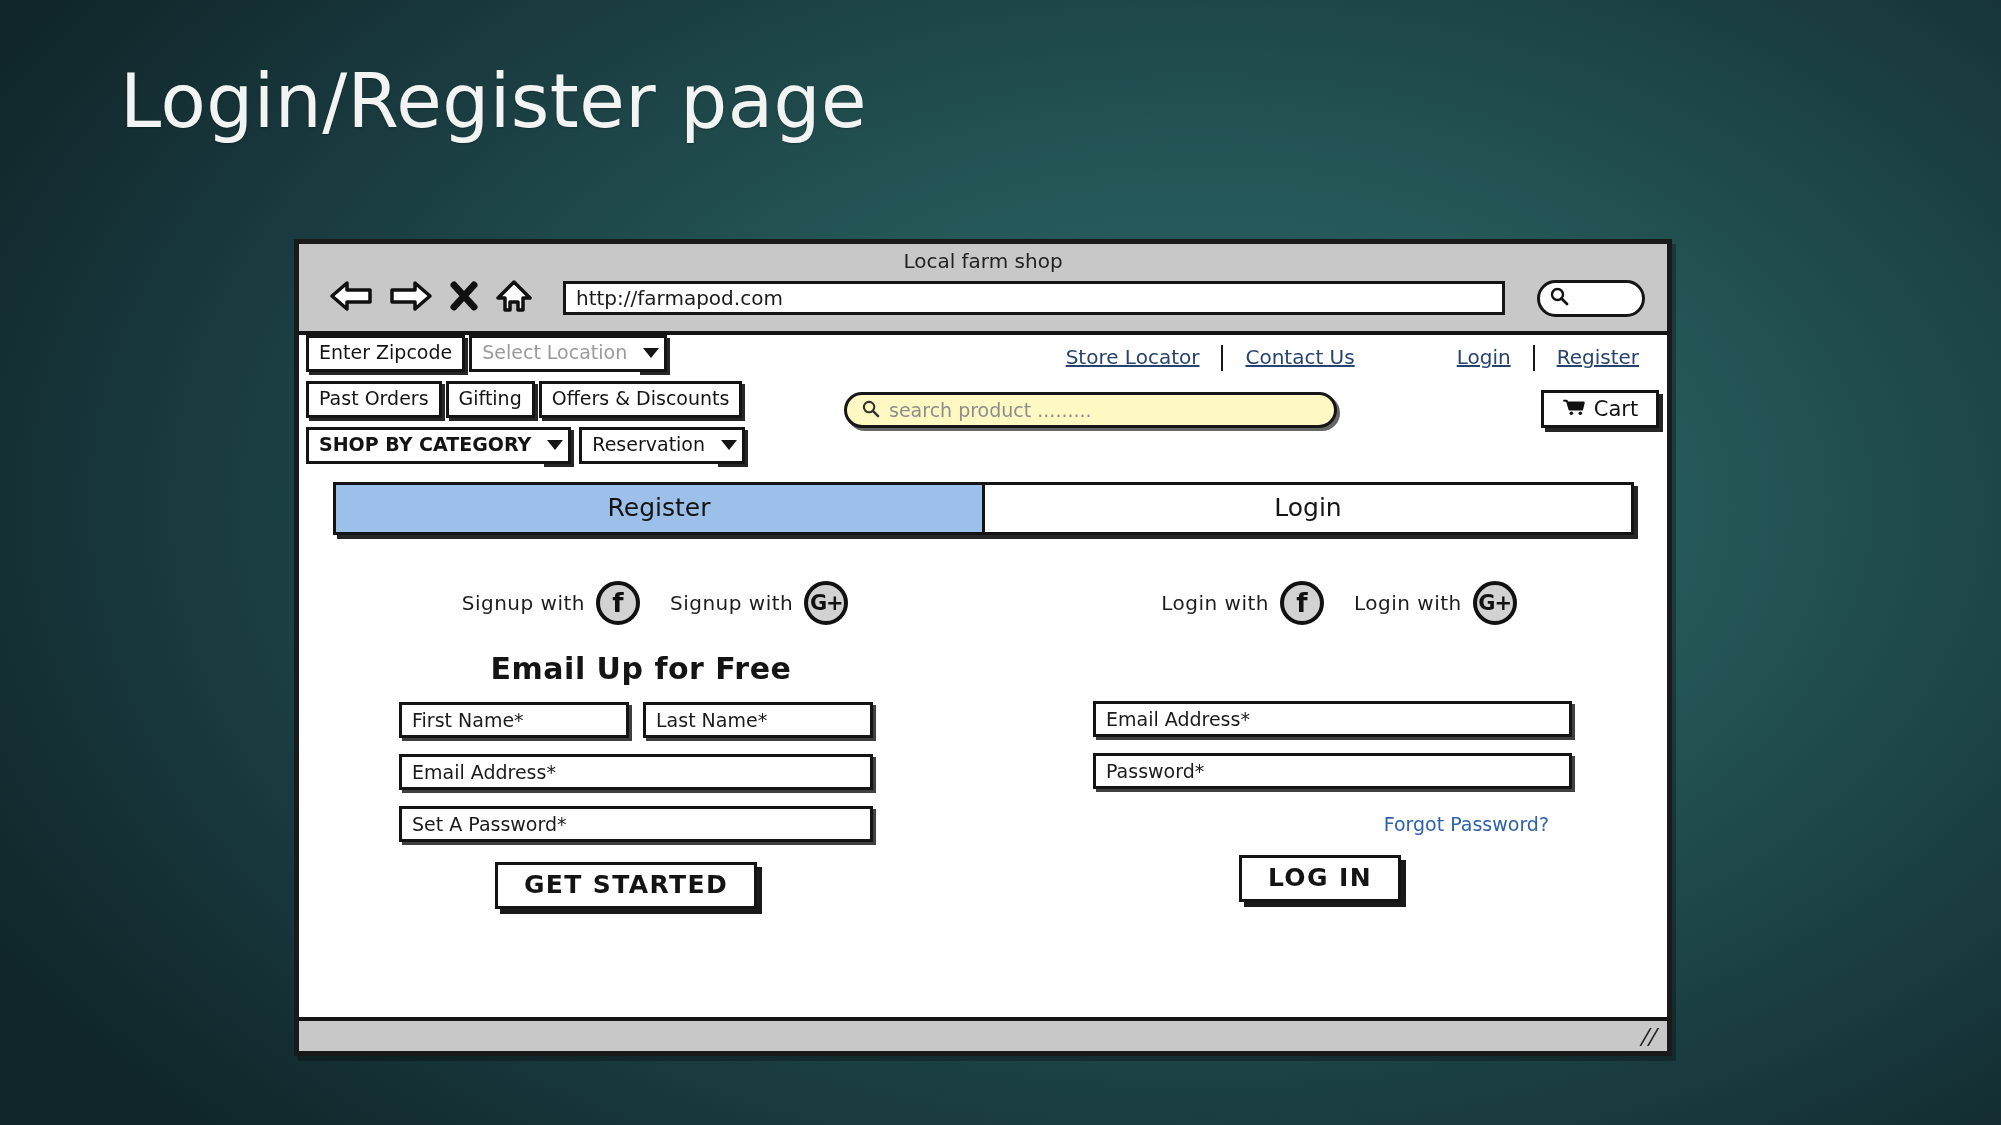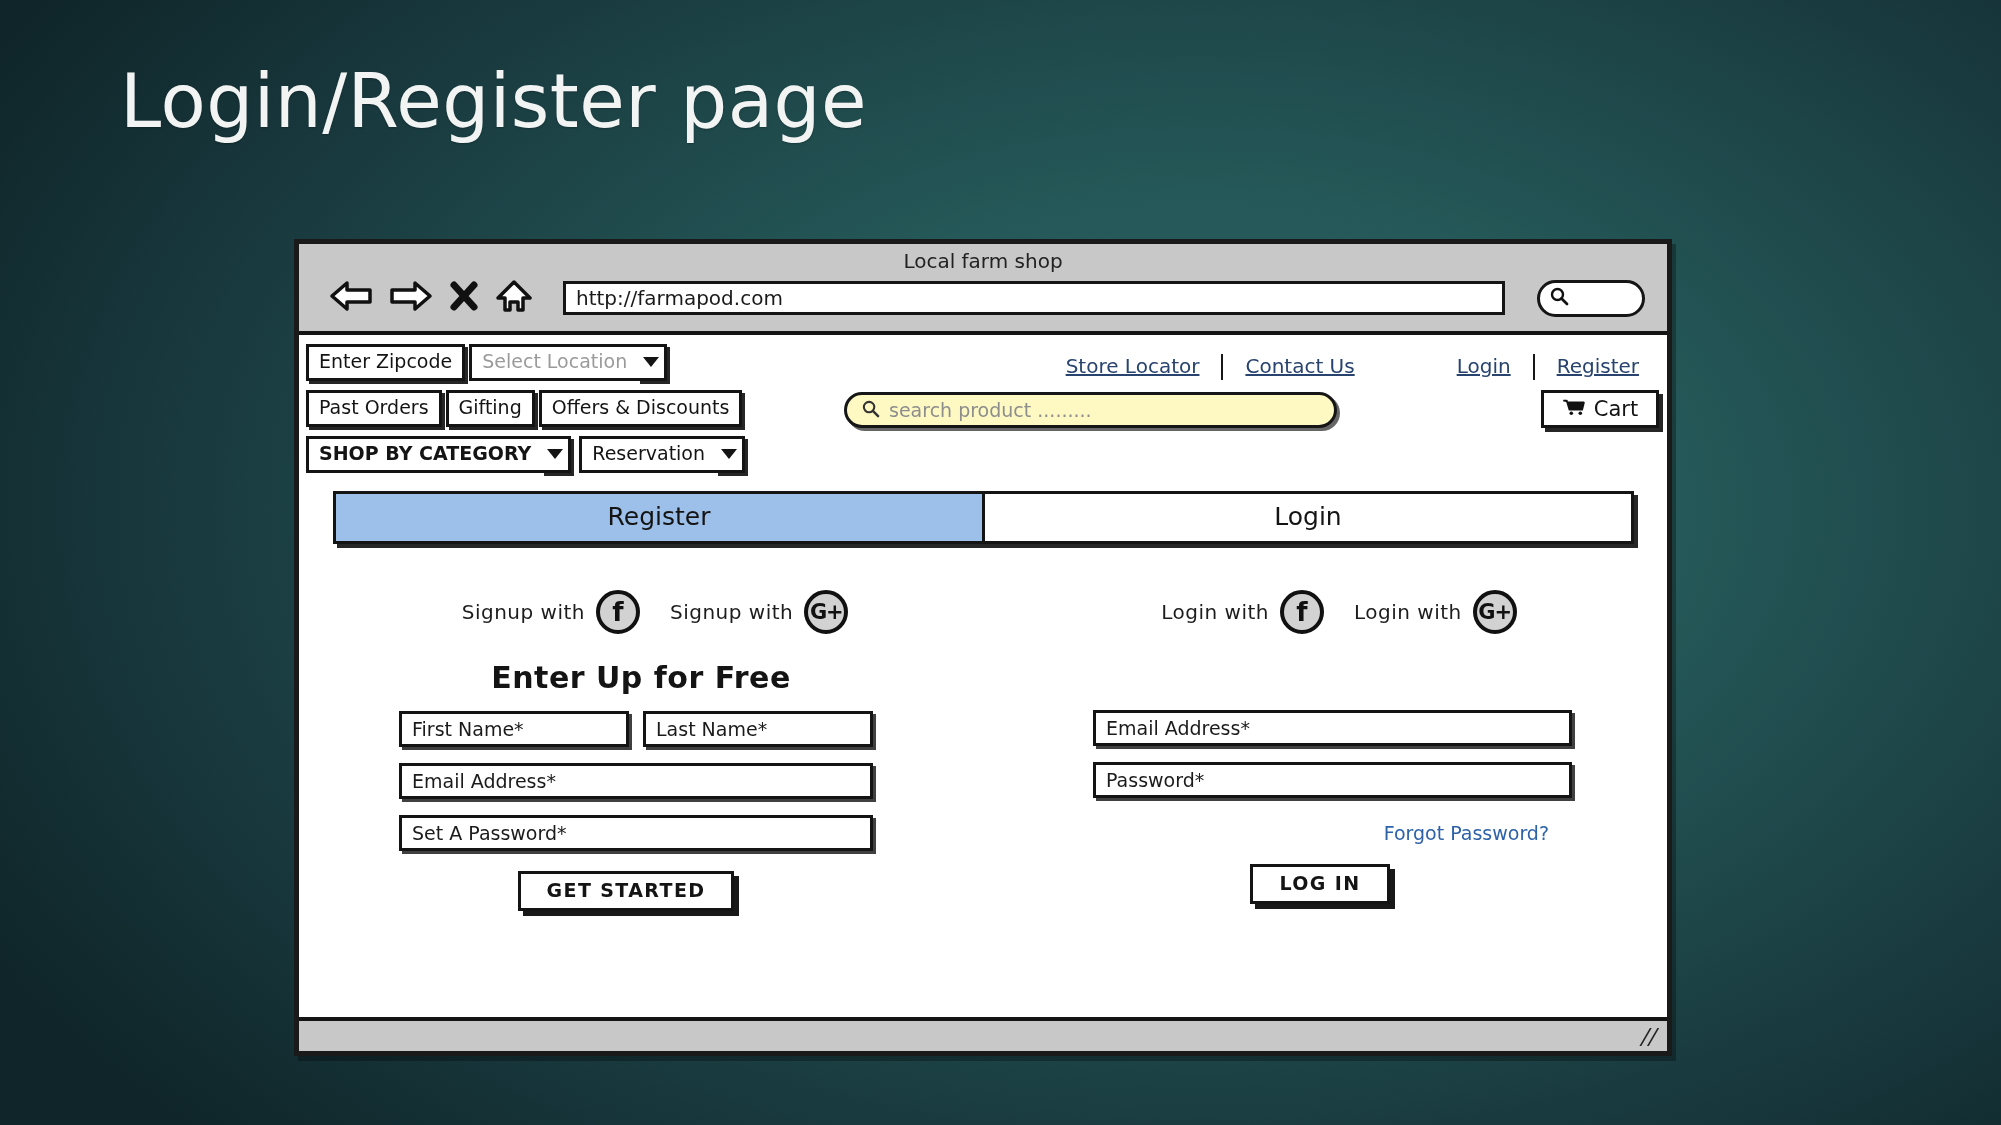--- a/index.html
+++ b/index.html
@@ -119,21 +119,21 @@
     display: flex; align-items: center; justify-content: center;
     box-shadow: 3px 3px 0 rgba(0,0,0,0.85);
     align-self: stretch;
   }
   .caret {
     width: 0; height: 0;
     border-left: 8px solid transparent;
     border-right: 8px solid transparent;
     border-top: 10px solid #141414;
   }
-  .row1 { margin-top: 9px; }
+  .row1 { }
   .row2 { margin-top: 9px; }
   .row3 { margin-top: 9px; }
   .grp { display: flex; align-items: stretch; }
 
   
   .toplinks {
     position: absolute;
     right: 6px; top: 8px;
     display: flex; align-items: center;
     gap: 0;
@@ -256,21 +256,21 @@
     margin-top: 24px;
     font-size: 19px;
     color: #2d62a8;
     font-family: "DejaVu Sans", sans-serif;
   }
   .btn-wrap { display: flex; justify-content: center; margin-top: 20px; }
   .wf-btn {
     border: 3px solid #141414;
     background: #fff;
     padding: 5px 26px 7px;
-    font-size: 19px;
+    font-size: 25px;
     font-weight: bold;
     color: #141414;
     letter-spacing: 1.4px;
     box-shadow: 5px 5px 0 rgba(0,0,0,0.9);
     font-family: "DejaVu Sans", sans-serif;
   }
   .left-col .btn-wrap { margin-left: -30px; }
   .right-col .btn-wrap { margin-left: -10px; }
 
   
@@ -407,21 +407,21 @@
           <div class="social-item">
             <span class="social-label">Signup  with</span>
             <span class="social-badge">f</span>
           </div>
           <div class="social-item">
             <span class="social-label">Signup  with</span>
             <span class="social-badge g">G+</span>
           </div>
         </div>
 
-        <div class="form-title">Enter Up for Free</div>
+        <div class="form-title">Email Up for Free</div>
 
         <div class="field-row">
           <div class="field half">First Name*</div>
           <div class="field half">Last Name*</div>
         </div>
         <div class="field-row">
           <div class="field">Email Address*</div>
         </div>
         <div class="field-row">
           <div class="field">Set A Password*</div>

